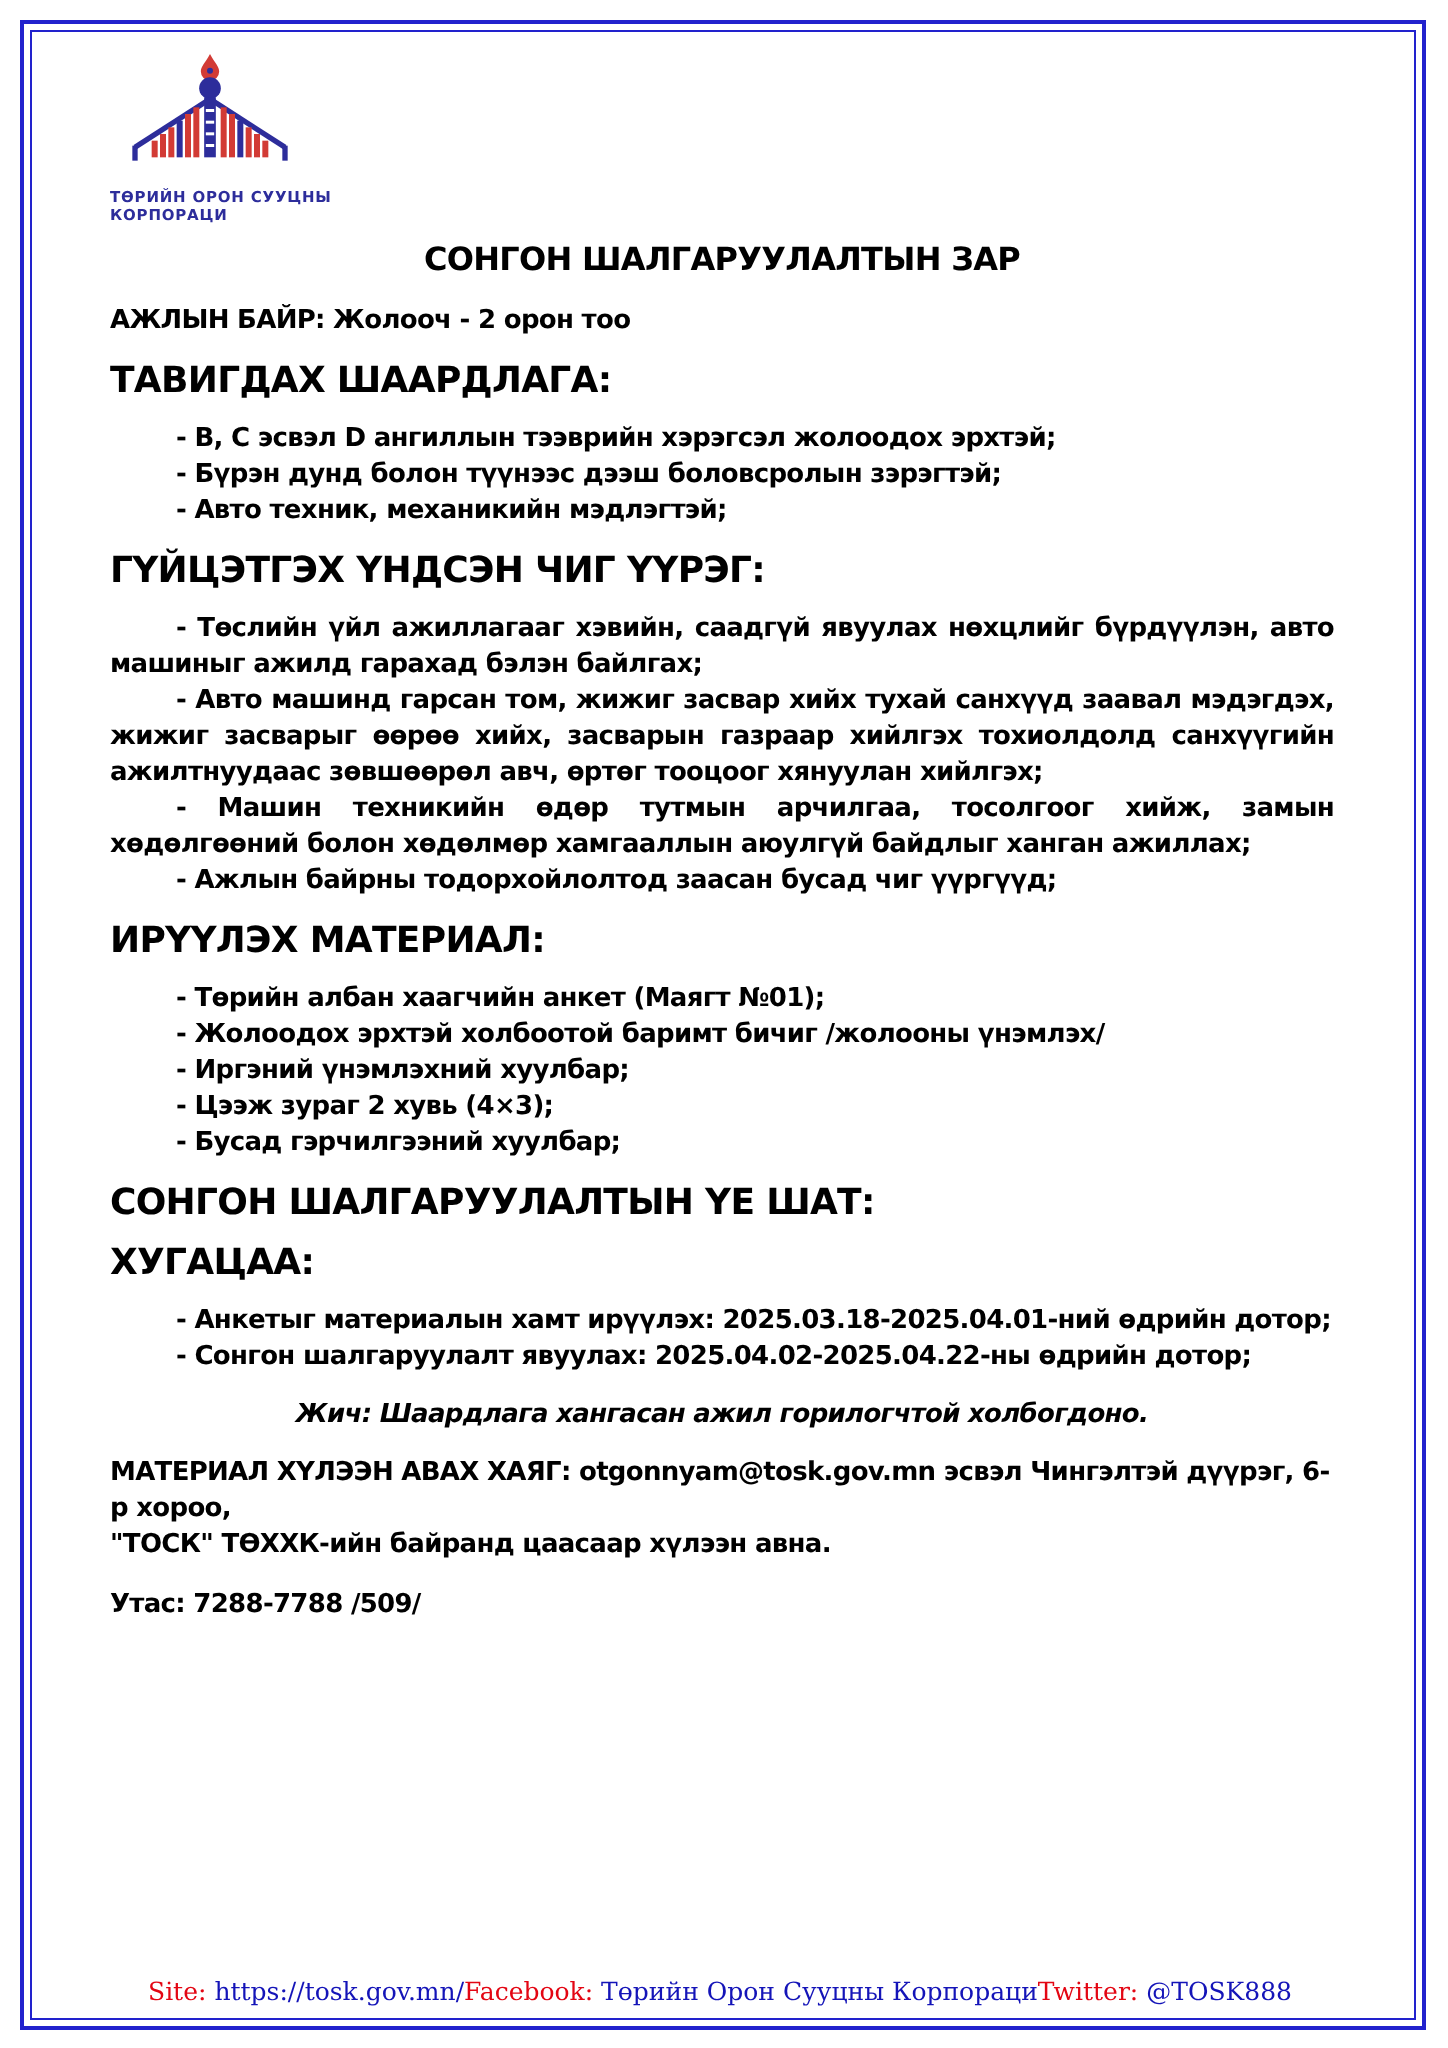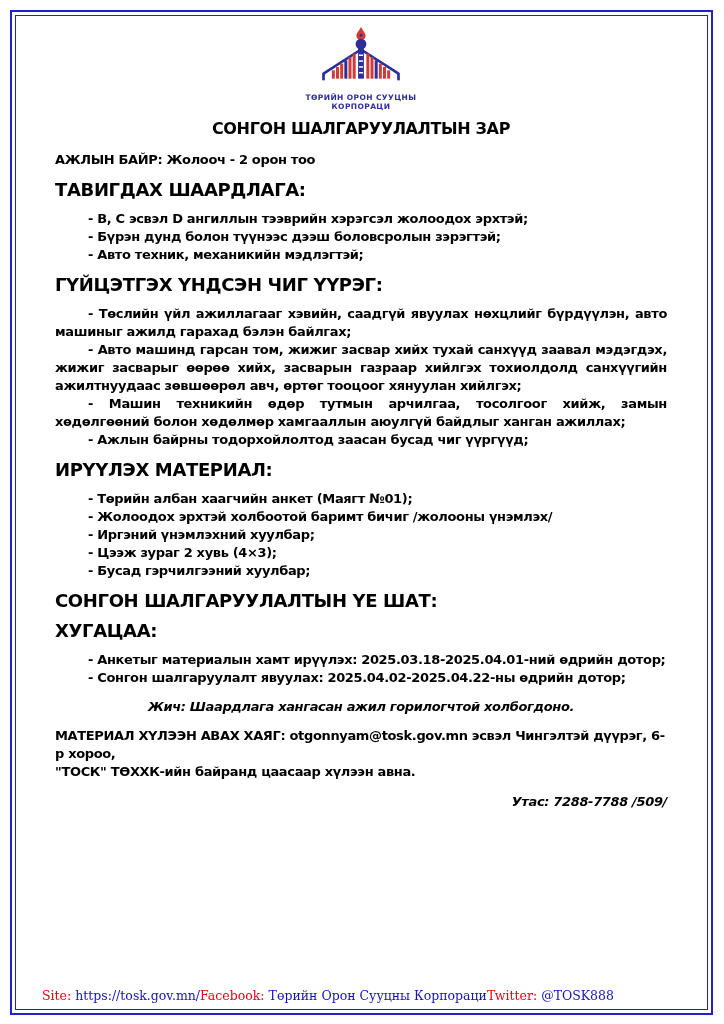--- a/index.html
+++ b/index.html
@@ -7,33 +7,33 @@
     position:relative; width:724px; height:1024px; background:#ffffff;
     font-family:"DejaVu Sans","Liberation Sans",sans-serif;
     font-weight:bold; color:#000; overflow:hidden;
   }
   .border-outer{position:absolute; top:10px; left:10px; right:11px; bottom:9px;
     border:2px solid #2222cd; pointer-events:none;}
   .border-inner{position:absolute; top:15px; left:15px; right:16px; bottom:14px;
     border:1px solid #2222cd; pointer-events:none;}
   .content{position:absolute; top:26px; left:55px; width:612px;
     font-size:13px; line-height:18px; letter-spacing:-0.35px;}
-  .logo-block{text-align:center; margin:0 0 2px 0;}
+  .logo-block{margin:0 0 2px 0;}
   .logo-text{color:#2d2d9b; font-size:7.5px; line-height:9px; letter-spacing:0.4px;}
   .title{text-align:center; font-size:16px; line-height:20px; margin:8px 0 0 0; font-weight:bold;}
   .job{margin:12px 0 0 0;}
   h2{font-size:18px; line-height:18px; margin:12px 0 0 0; font-weight:bold;}
   .items{margin-top:11px;}
   .item{margin:0; text-indent:33px; text-align:justify;}
   .note{margin:11px 0 0 0; text-align:center; font-style:italic;}
   .address{margin:11px 0 0 0; text-align:left;}
   .address p{margin:0;}
-  .phone{margin:12px 0 0 0; text-align:right;font-style:italic;}
+  .phone{margin:12px 0 0 0; text-align:left;}
   .footer{position:absolute; left:42px; right:46px; bottom:20px;
-    display:flex; justify-content:flex-start;
+    display:flex; justify-content:center;
     font-family:"DejaVu Serif","Liberation Serif",serif;
     font-weight:normal; font-size:12.5px; line-height:16px;}
   .lbl{color:#e30613;}
   .val{color:#1414b8; text-decoration:none;}
 </style>
 </head>
 <body>
 
 <div class="page">
   <div class="border-outer"></div>

